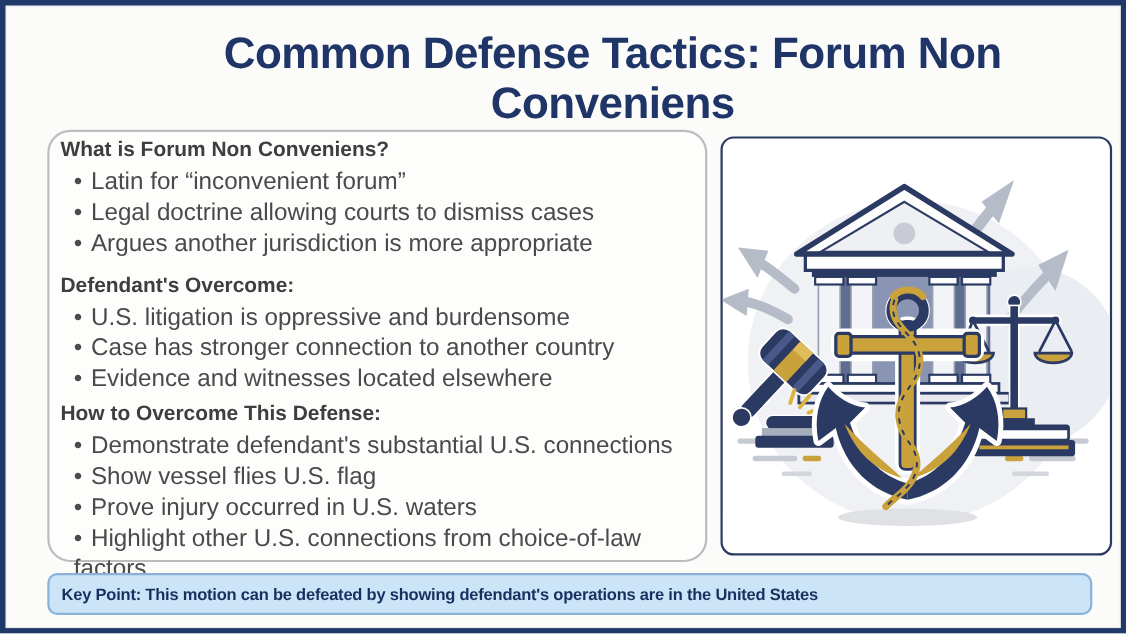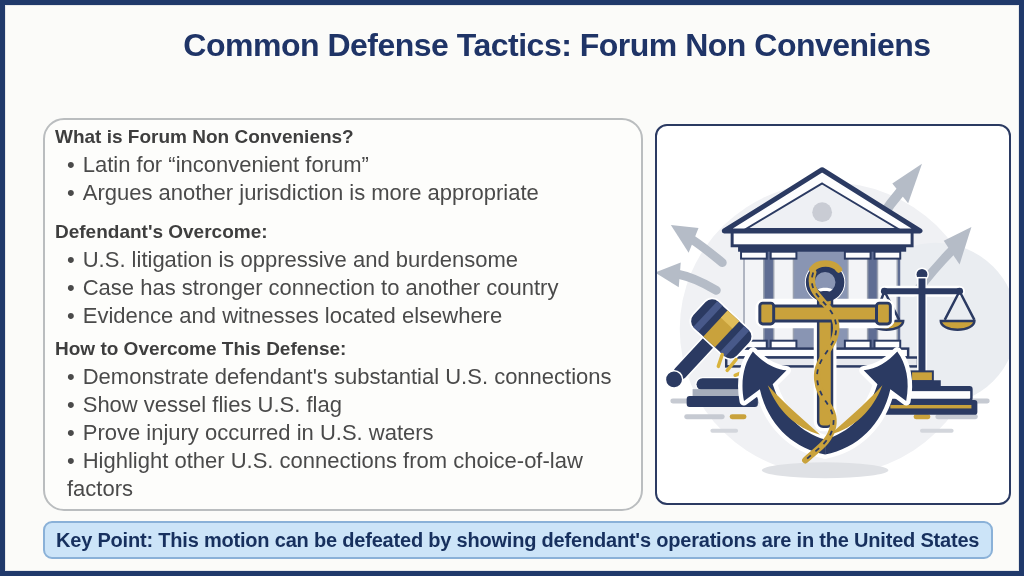--- a/index.html
+++ b/index.html
@@ -9,21 +9,21 @@
     background:#ffffff;
   }
   .slide{
     position:absolute;inset:0;box-sizing:border-box;
     background:#fbfbf9;
     border:5px solid #20396b;
     box-shadow:inset 0 0 0 1px #e6e8ea;
   }
   .title{
     position:absolute;left:100px;right:10px;top:22px;margin:0;
-    text-align:center;font-size:32px;font-weight:bold;color:#1f3467;
+    text-align:center;font-size:40px;font-weight:bold;color:#1f3467;
     letter-spacing:-0.5px;
   }
   .content-panel{
     position:absolute;left:38px;top:113px;width:600px;height:393px;
     box-sizing:border-box;background:#fdfdfb;
     border:2px solid #babdbf;border-radius:21px;
     padding:3px 10px 0 10px;
   }
   .content-panel h2{
     margin:0;font-size:19px;line-height:28px;font-weight:bold;color:#3e3e3e;
@@ -42,36 +42,37 @@
     overflow:hidden;
   }
   .image-panel svg{display:block;width:100%;height:100%;}
   .keypoint{
     position:absolute;left:38px;top:516px;width:950px;height:38px;
     box-sizing:border-box;background:#cce4f8;
     border:2px solid #8ab1d8;border-radius:9px;
     display:flex;align-items:center;padding:0 11px;
   }
   .keypoint span{
-    font-size:20px;font-weight:bold;color:#17305e;
+    font-size:15px;font-weight:bold;color:#17305e;
     letter-spacing:-0.2px;white-space:nowrap;
   }
 </style>
 </head>
 <body>
 
 <div class="slide">
 
   <h1 class="title">Common Defense Tactics: Forum Non Conveniens</h1>
 
   <div class="content-panel">
     <section class="s1">
       <h2>What is Forum Non Conveniens?</h2>
       <ul>
         <li>Latin for “inconvenient forum”</li>
+        <li>Legal doctrine allowing courts to dismiss cases</li>
         <li>Argues another jurisdiction is more appropriate</li>
       </ul>
     </section>
     <section class="s2">
       <h2>Defendant's Overcome:</h2>
       <ul>
         <li>U.S. litigation is oppressive and burdensome</li>
         <li>Case has stronger connection to another country</li>
         <li>Evidence and witnesses located elsewhere</li>
       </ul>

